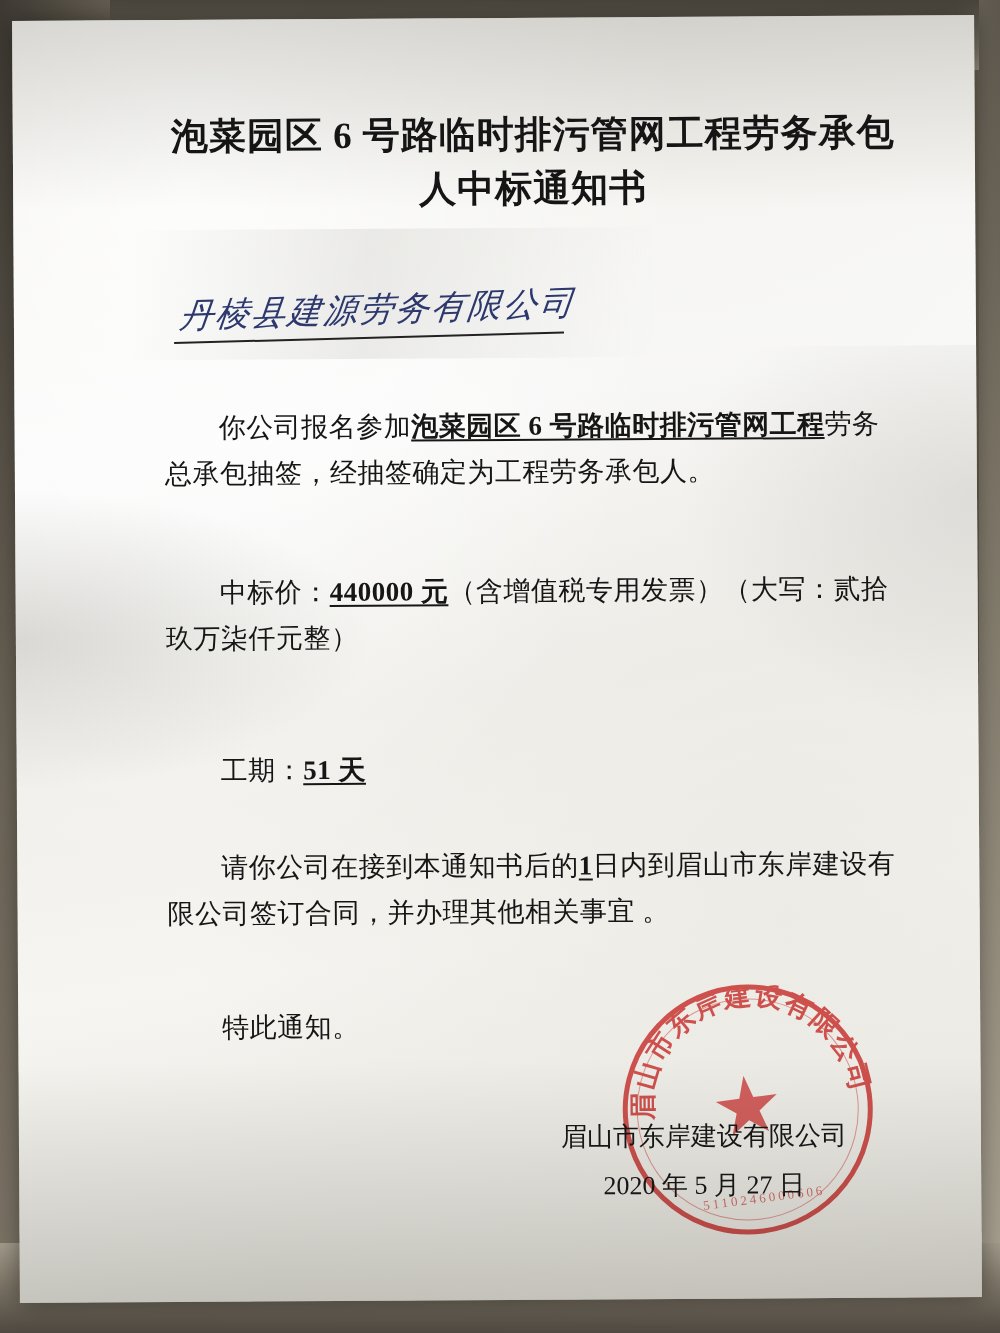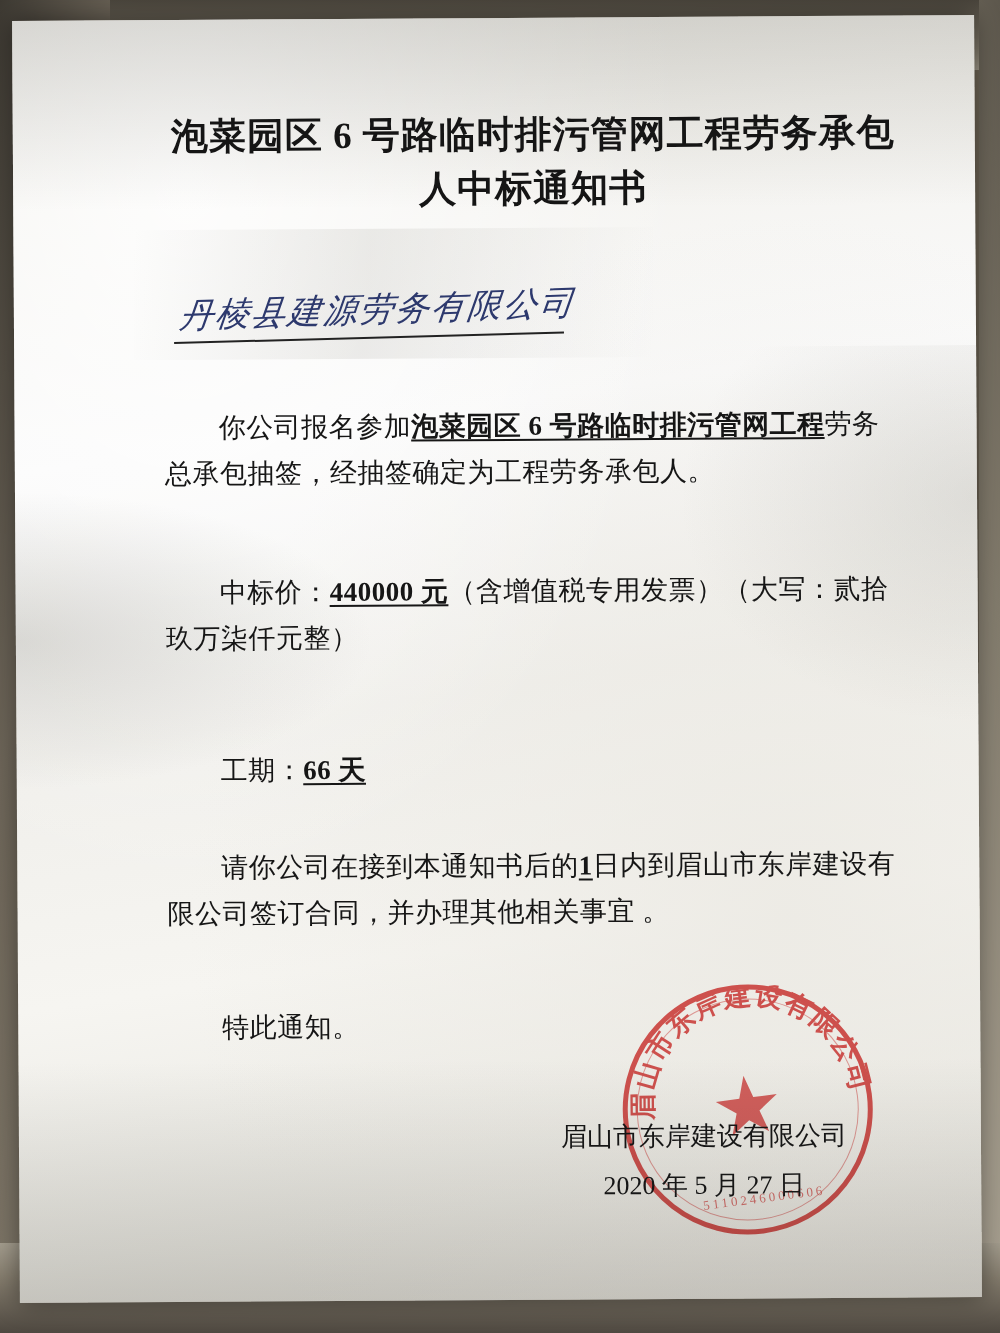--- a/index.html
+++ b/index.html
@@ -240,21 +240,21 @@
 
       <div class="para p-body1">
         <span>你公司报名参加</span><span class="u b">泡菜园区 6 号路临时排污管网工程</span><span>劳务总承包抽签，经抽签确定为工程劳务承包人。</span>
       </div>
 
       <div class="para p-price">
         <span>中标价：</span><span class="u b">440000 元</span><span>（含增值税专用发票）（大写：贰拾玖万柒仟元整）</span>
       </div>
 
       <div class="para p-term">
-        <span>工期：</span><span class="u b">66 天</span>
+        <span>工期：</span><span class="u b">51 天</span>
       </div>
 
       <div class="para p-body2">
         <span>请你公司在接到本通知书后的</span><span class="u b">1</span><span>日内到眉山市东岸建设有限公司签订合同，并办理其他相关事宜 。</span>
       </div>
 
       <div class="para p-note">特此通知。</div>
 
       <div class="seal">
         <svg class="seal-arc" viewBox="0 0 250 250">

